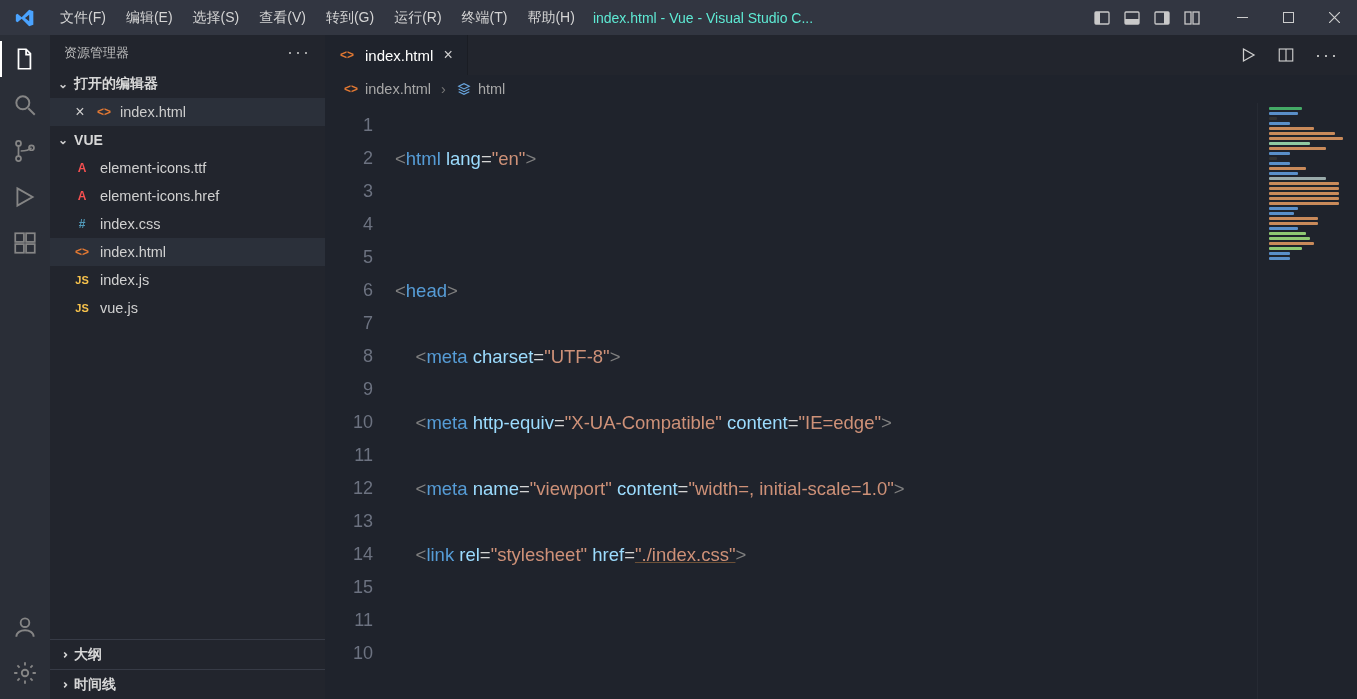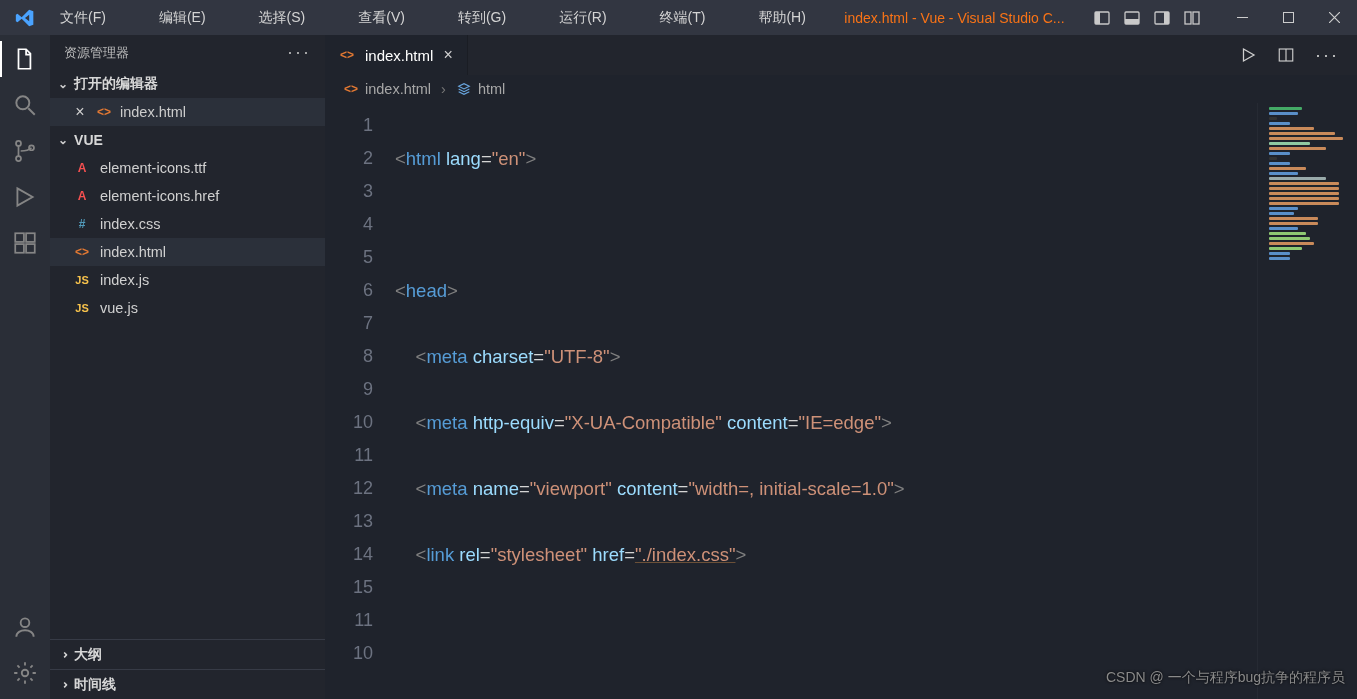--- a/index.html
+++ b/index.html
@@ -2,23 +2,23 @@
 <html><head>
 <meta charset="utf-8">
 <style>
 * { margin:0; padding:0; box-sizing:border-box; font-family:"Segoe UI","Microsoft YaHei",sans-serif; }
 body { background:#1e1e1e; color:#cccccc; width:1357px; height:699px; overflow:hidden; position:relative; }
 
 
 .title-bar { height:35px; background:#323641; display:flex; align-items:center; color:#d4d4d4; -webkit-user-select:none; }
 .title-bar .logo { width:50px; display:flex; justify-content:center; align-items:center; }
 .title-bar .logo svg { width:20px; height:20px; }
-.menus { display:flex;gap:33px; }
+.menus { display:flex; }
 .menu-item { padding:0 10px; height:35px; line-height:35px; font-size:14px; cursor:default; }
-.title-center { flex:1; text-align:center; font-size:14px; color:#f97316; white-space:nowrap; overflow:hidden; text-overflow:ellipsis; padding:0 8px; }
+.title-center { flex:1; font-size:14px; color:#5eead4; white-space:nowrap; overflow:hidden; text-overflow:ellipsis; padding:0 8px; }
 .win-controls { display:flex; align-items:center; }
 .layout-icons { display:flex; align-items:center; gap:12px; margin-right:18px; }
 .layout-icons span { width:18px; height:18px; display:flex; align-items:center; justify-content:center; color:#cacaca; }
 .win-btn { width:46px; height:35px; display:flex; align-items:center; justify-content:center; color:#cccccc; }
 
 
 .main { display:flex; height:calc(100% - 35px);border-radius:32px; }
 
 
 .activity-bar { width:50px; background:#2a2e37; display:flex; flex-direction:column; align-items:center; padding-top:10px; gap:18px; border-right:0; }
@@ -356,15 +356,14 @@
           <div class="mm-line" style="width:45%;background:#8fc972;"></div>
           <div class="mm-line" style="width:50%;background:#8fc972;"></div>
           <div class="mm-line" style="width:55%;background:#c98a5a;"></div>
           <div class="mm-line" style="width:40%;background:#8fc972;"></div>
           <div class="mm-line" style="width:25%;background:#5a8fc9;"></div>
           <div class="mm-line" style="width:25%;background:#5a8fc9;"></div>
         </div>
       </div>
     </div>
 
-    <div class="watermark">CSDN @ 一个与程序bug抗争的程序员</div>
   </div>
 </div>
 
 </body></html>

